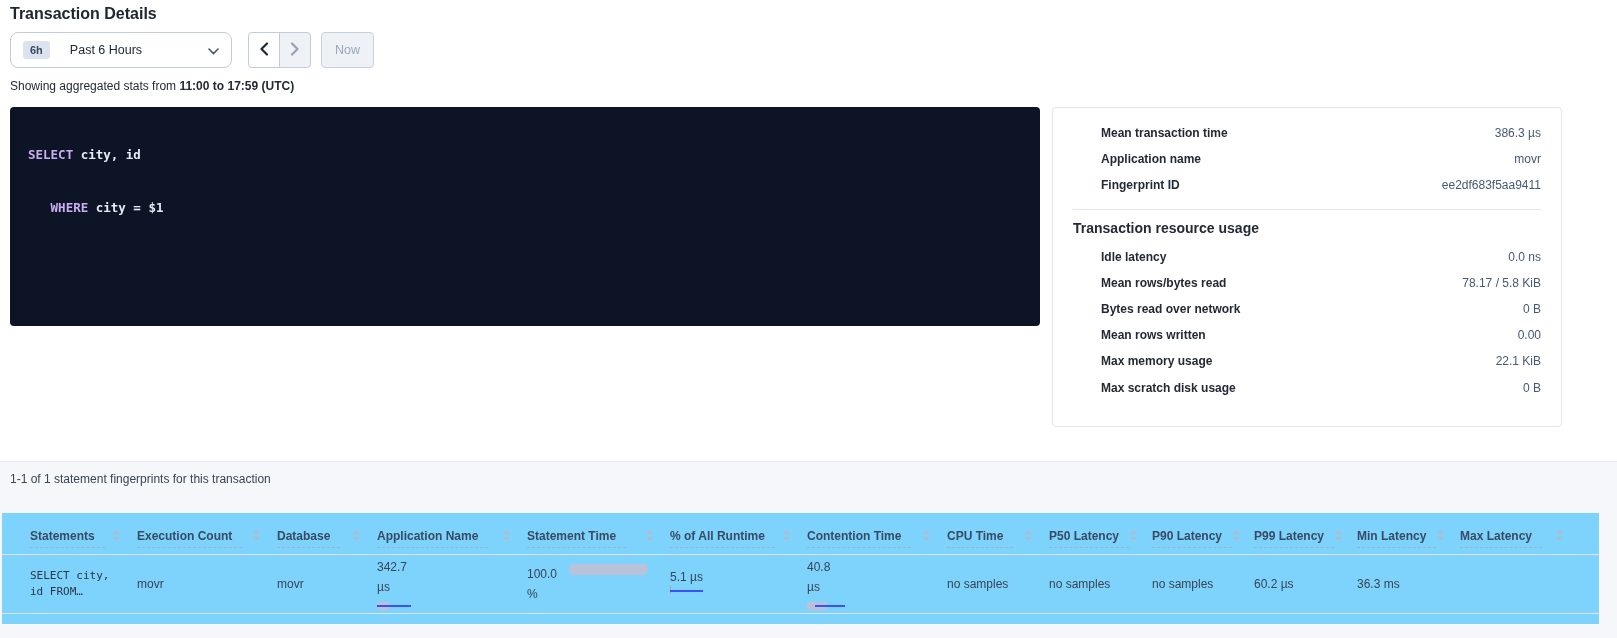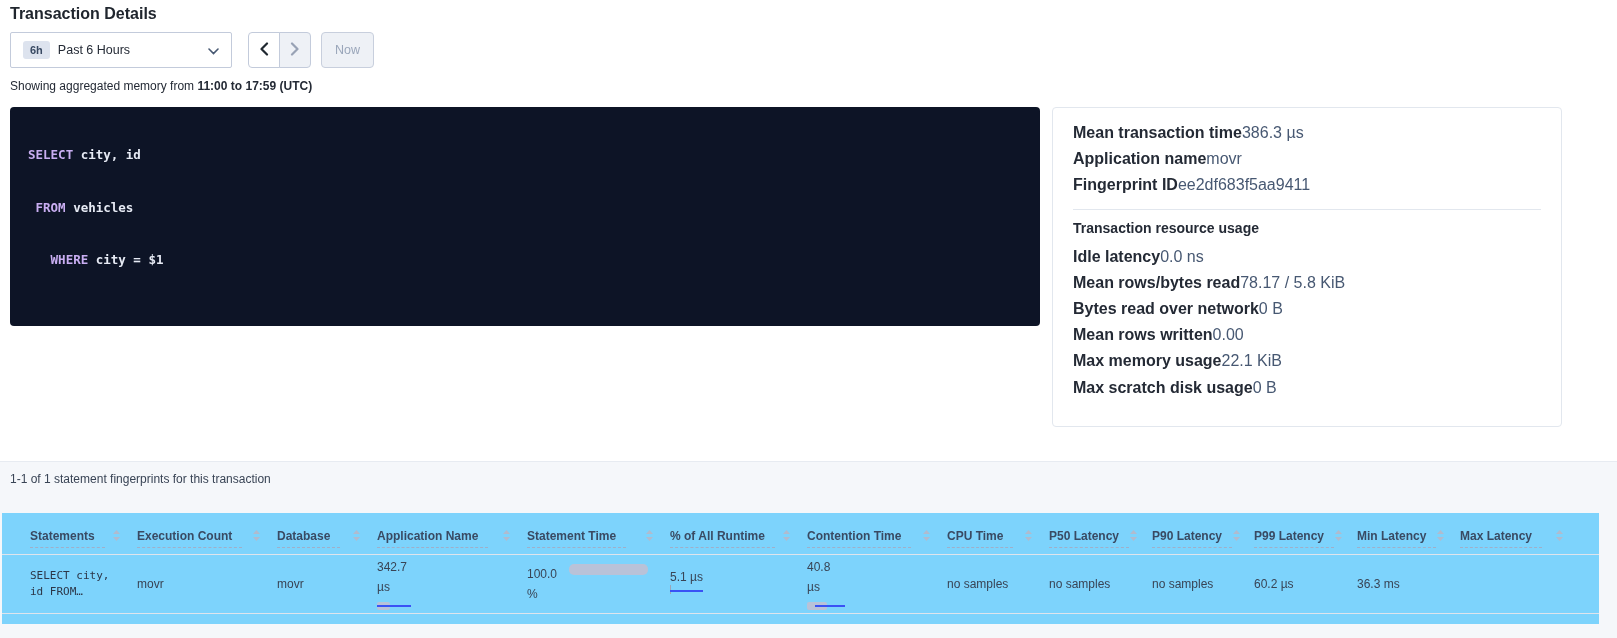--- a/index.html
+++ b/index.html
@@ -2,22 +2,22 @@
 <html><head>
 <meta charset="utf-8">
 <style>
   * { margin:0; padding:0; box-sizing:border-box; }
   body { font-family:"Liberation Sans", sans-serif; }
   .page { position:relative; width:1617px; height:638px; background:#ffffff; overflow:hidden; color:#242a35; }
 
   .page-title { position:absolute; left:10px; top:5px; font-size:16px; font-weight:bold; color:#20262e; }
 
   .controls { position:absolute; left:10px; top:32px; display:flex; align-items:center; gap:16px; }
-  .time-picker { width:222px; height:36px; border:1px solid #c3cbdb; border-radius:2px; background:#fff;
-                 display:flex; align-items:center; gap:8px; padding:0 12px; cursor:pointer; }
+  .time-picker { width:222px; height:36px; border:1px solid #c3cbdb; border-radius:8px; background:#fff;
+                 display:flex; align-items:center; gap:20px; padding:0 12px; cursor:pointer; }
   .tp-badge { background:#dde3ee; color:#394a63; font-size:11px; font-weight:bold; padding:3px 7px; border-radius:3px; }
   .tp-label { font-size:12.5px; color:#242a35; flex:1; }
   .nav-group { display:flex; }
   .nav-btn { width:32px; height:36px; border:1px solid #c3cbdb; background:#fff;
              display:flex; align-items:center; justify-content:center; cursor:pointer; }
   .nav-prev { border-radius:4px 0 0 4px; }
   .nav-next { border-radius:0 4px 4px 0; margin-left:-1px; background:#eef1f6; cursor:default; }
   .now-btn { height:36px; padding:0 13px; margin-left:-6px; background:#eef1f6; border:1px solid #c8cfdd;
              border-radius:4px; color:#9aa6ba; font-size:12.5px; cursor:default; }
 
@@ -26,21 +26,21 @@
 
   .sql-card { position:absolute; left:10px; top:107px; width:1030px; height:219px; background:#0d1426;
               border-radius:4px; padding:4px 0 0 18px;
               font-family:"DejaVu Sans Mono", monospace; font-size:12.5px; font-weight:bold;
               line-height:17.5px; white-space:pre; color:#e6eaf4; }
   .sql-card .kw { color:#c9aef2; }
   .sql-card .pl { color:#e6eaf4; }
 
   .summary-card { position:absolute; left:1052px; top:107px; width:510px; height:320px; background:#fff;
                   border:1px solid #e2e7ee; border-radius:4px; padding:12px 20px; }
-  .srow { display:flex; justify-content:flex-start; align-items:center; height:26.2px; font-size:16px; }
+  .srow { display:flex; justify-content:space-between; align-items:center; height:26.2px; font-size:12px;margin-left:28px; }
   .slabel { font-weight:bold; color:#242a35; }
   .svalue { color:#475872; }
   .sdivider { border-top:1px solid #e2e7ee; margin:10px 0; }
   .ssection-title { font-size:14px; font-weight:bold; color:#242a35; margin:4px 0 8px; }
 
   .lower { position:absolute; left:0; top:461px; width:1617px; height:177px; background:#f5f7fa; border-top:1px solid #e7ebf1; }
   .count-text { position:absolute; left:10px; top:10px; font-size:12px; color:#394455; }
   .table-card { position:absolute; left:2px; top:51px; width:1597px; height:111px; background:#7dd3fc; }
 
   .tgrid { display:grid; grid-template-columns:107px 140px 100px 150px 143px 137px 140px 102px 103px 102px 103px 103px 120px; }
@@ -91,25 +91,24 @@
         <span>
           <svg width="10" height="14" viewBox="0 0 10 14">
               <path d="M2 1.5 L7.5 7 L2 12.5" stroke="#98a2b5" stroke-width="2.2" fill="none" stroke-linecap="round" stroke-linejoin="round"></path>
             </svg>
         </span>
       </button>
     </div>
     <button class="now-btn">Now</button>
   </div>
 
-  <p class="stats-line"><span>Showing aggregated memory from </span><b>11:00 to 17:59 (UTC)</b></p>
+  <p class="stats-line"><span>Showing aggregated stats from </span><b>11:00 to 17:59 (UTC)</b></p>
 
   <div class="sql-card">
     <div><span class="kw">SELECT</span><span class="pl"> city, id</span></div>
-    <div><span class="pl"> </span><span class="kw">FROM</span><span class="pl"> vehicles</span></div>
     <div><span class="pl">   </span><span class="kw">WHERE</span><span class="pl"> city = $1</span></div>
   </div>
 
   <div class="summary-card">
     <div class="srow">
       <span class="slabel">Mean transaction time</span>
       <span class="svalue">386.3 µs</span>
     </div>
     <div class="srow">
       <span class="slabel">Application name</span>

